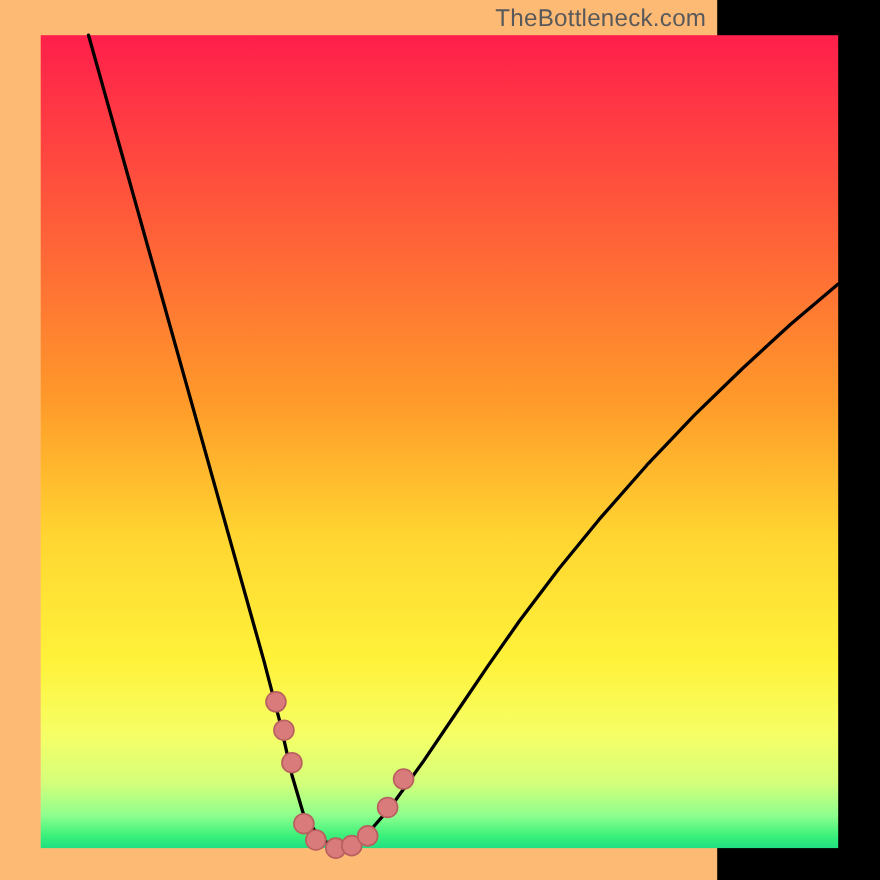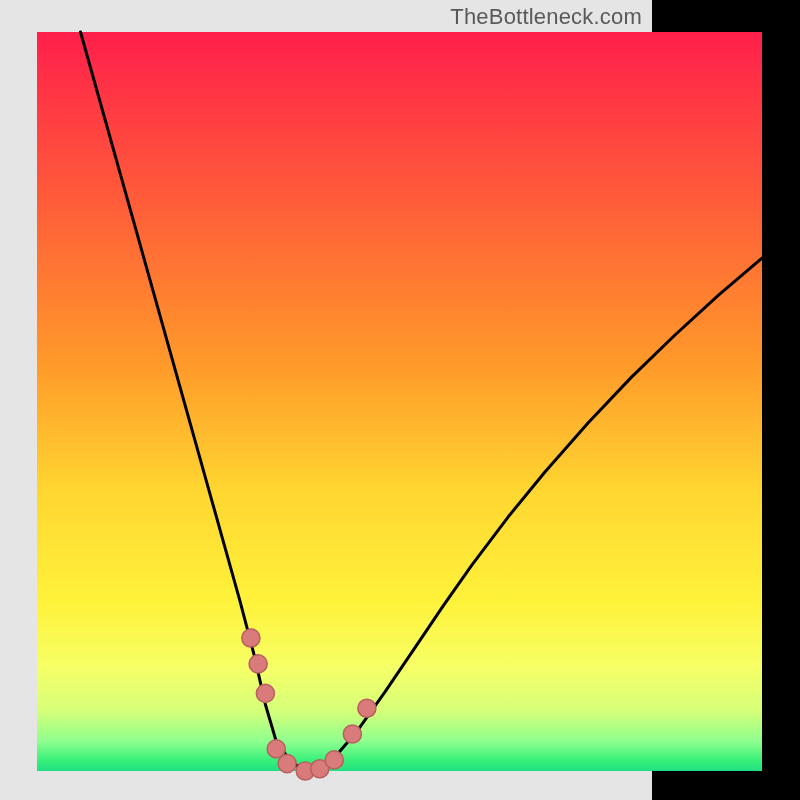--- a/index.html
+++ b/index.html
@@ -7,21 +7,21 @@
     padding: 0;
     width: 800px;
     height: 800px;
     background: #000000;
     overflow: hidden;
   }
   .stage {
     position: relative;
     width: 652px;
     height: 800px;
-    background: #e5e5e5;
+    background: #fdba74;
   }
   .watermark {
     position: absolute;
     top: 4px;
     right: 10px;
     font-family: Arial, Helvetica, sans-serif;
     font-size: 22px;
     font-weight: 500;
     color: #58595b;
     letter-spacing: 0.2px;

